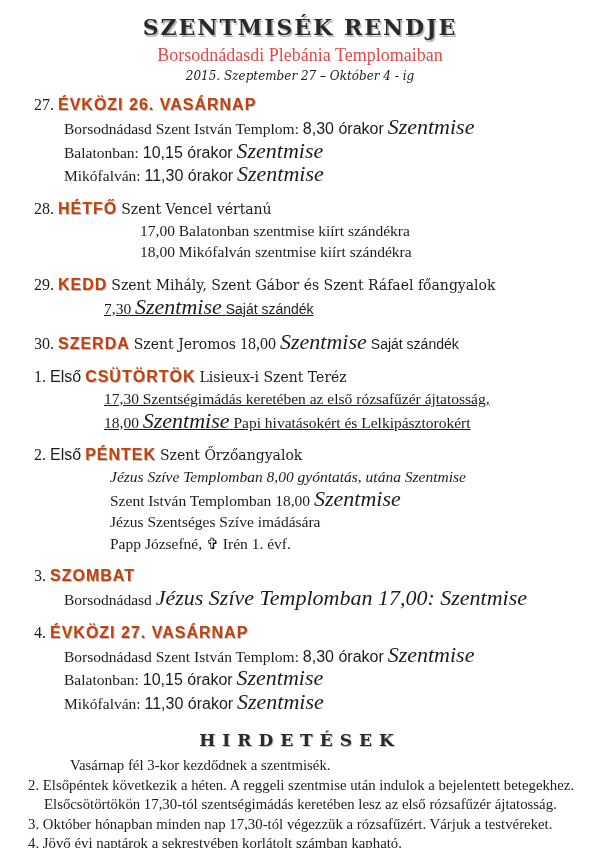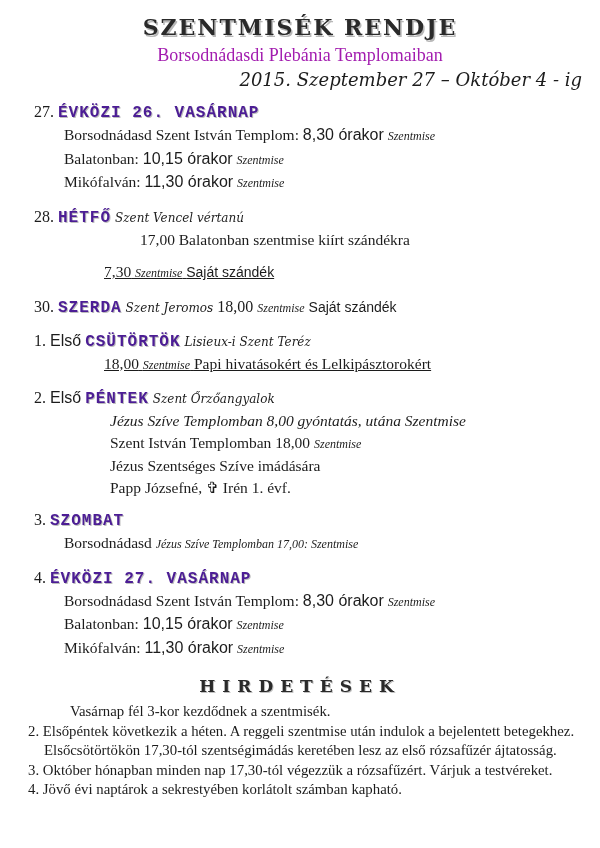--- a/index.html
+++ b/index.html
@@ -11,45 +11,45 @@
   }
   .page { padding:14px 18px 0 18px; width:600px; height:848px; }
 
   
   .title {
     text-align:center;
     font-family:"DejaVu Serif", serif;
     font-weight:bold; font-size:22px; letter-spacing:2px;
     color:#2a2a2a; text-shadow:1.5px 1.5px 0 #b8b8b8;
   }
-  .subtitle { text-align:center; font-size:18px; margin-top:5px; color:#a21caf; }
+  .subtitle { text-align:center; font-size:18px; margin-top:5px; color:#ef4444; }
   .daterange {
-    text-align:right; font-style:italic; font-size:18px; margin-top:3px;
+    text-align:center; font-style:italic; font-size:12px; margin-top:3px;
     font-family:"DejaVu Serif", serif;
   }
 
   
   .entry { margin-top:11px; }
   .h-line { margin-left:16px; font-size:16px; line-height:22px; white-space:nowrap; }
   .num  { font-size:16px; }
   .deco {
-    font-family:Liberation Mono, monospace; font-weight:bold;
-    letter-spacing:1px; color:#4c1d95; text-shadow:1px 1px 0 #bdbdbd;
+    font-family:Liberation Sans, sans-serif; font-weight:bold;
+    letter-spacing:1px; color:#c2410c; text-shadow:1px 1px 0 #bdbdbd;
   }
   .sans   { font-family:"Liberation Sans", sans-serif; }
-  .script { font-family:"DejaVu Serif", serif; font-style:italic; font-size:12px; }
+  .script { font-family:"DejaVu Serif", serif; font-size:14px; }
   .it     { font-style:italic; }
   .body-line  { font-size:15.5px; line-height:21.5px; }
   .ind-mass   { margin-left:46px; }
   .ind-deep   { margin-left:122px; }
   .ind-mid    { margin-left:86px;text-decoration:underline; }
   .ind-fri    { margin-left:92px; }
   .time-sans  { font-family:"Liberation Sans", sans-serif; font-size:16px; }
   .note-sans  { font-family:"Liberation Sans", sans-serif; font-size:14px; }
-  .mass-it    { font-style:italic; font-size:12px; }
+  .mass-it    { font-style:italic; font-size:22px; }
 
   
   .ann-heading {
     text-align:center; margin-top:16px;
     font-family:"DejaVu Serif", serif; font-weight:bold;
     font-size:17px; letter-spacing:7px; color:#2a2a2a;
     text-shadow:1px 1px 0 #c2c2c2;
   }
   .ann { margin-top:6px; }
   .ann-line { font-size:14.8px; line-height:19.5px; margin-left:10px; }
@@ -87,23 +87,29 @@
     </div>
   </div>
 
   <div class="entry">
     <div class="h-line">
       <span class="num">28.</span>
       <span class="deco">HÉTFŐ</span>
       <span class="script">Szent Vencel vértanú</span>
     </div>
     <div class="body-line ind-deep">17,00 Balatonban szentmise kiírt szándékra</div>
-  </div>
-
-  <div class="entry">
+    <div class="body-line ind-deep">18,00 Mikófalván szentmise kiírt szándékra</div>
+  </div>
+
+  <div class="entry">
+    <div class="h-line">
+      <span class="num">29.</span>
+      <span class="deco">KEDD</span>
+      <span class="script">Szent Mihály, Szent Gábor és Szent Ráfael főangyalok</span>
+    </div>
     <div class="body-line ind-mid">
       <span>7,30</span>
       <span class="mass-it">Szentmise</span>
       <span class="note-sans">Saját szándék</span>
     </div>
   </div>
 
   <div class="entry">
     <div class="h-line">
       <span class="num">30.</span>
@@ -115,20 +121,21 @@
     </div>
   </div>
 
   <div class="entry">
     <div class="h-line">
       <span class="num">1.</span>
       <span class="sans">Első</span>
       <span class="deco">CSÜTÖRTÖK</span>
       <span class="script">Lisieux-i Szent Teréz</span>
     </div>
+    <div class="body-line ind-mid">17,30 Szentségimádás keretében az első rózsafűzér ájtatosság,</div>
     <div class="body-line ind-mid">
       <span>18,00</span>
       <span class="mass-it">Szentmise</span>
       <span>Papi hivatásokért és Lelkipásztorokért</span>
     </div>
   </div>
 
   <div class="entry">
     <div class="h-line">
       <span class="num">2.</span>

